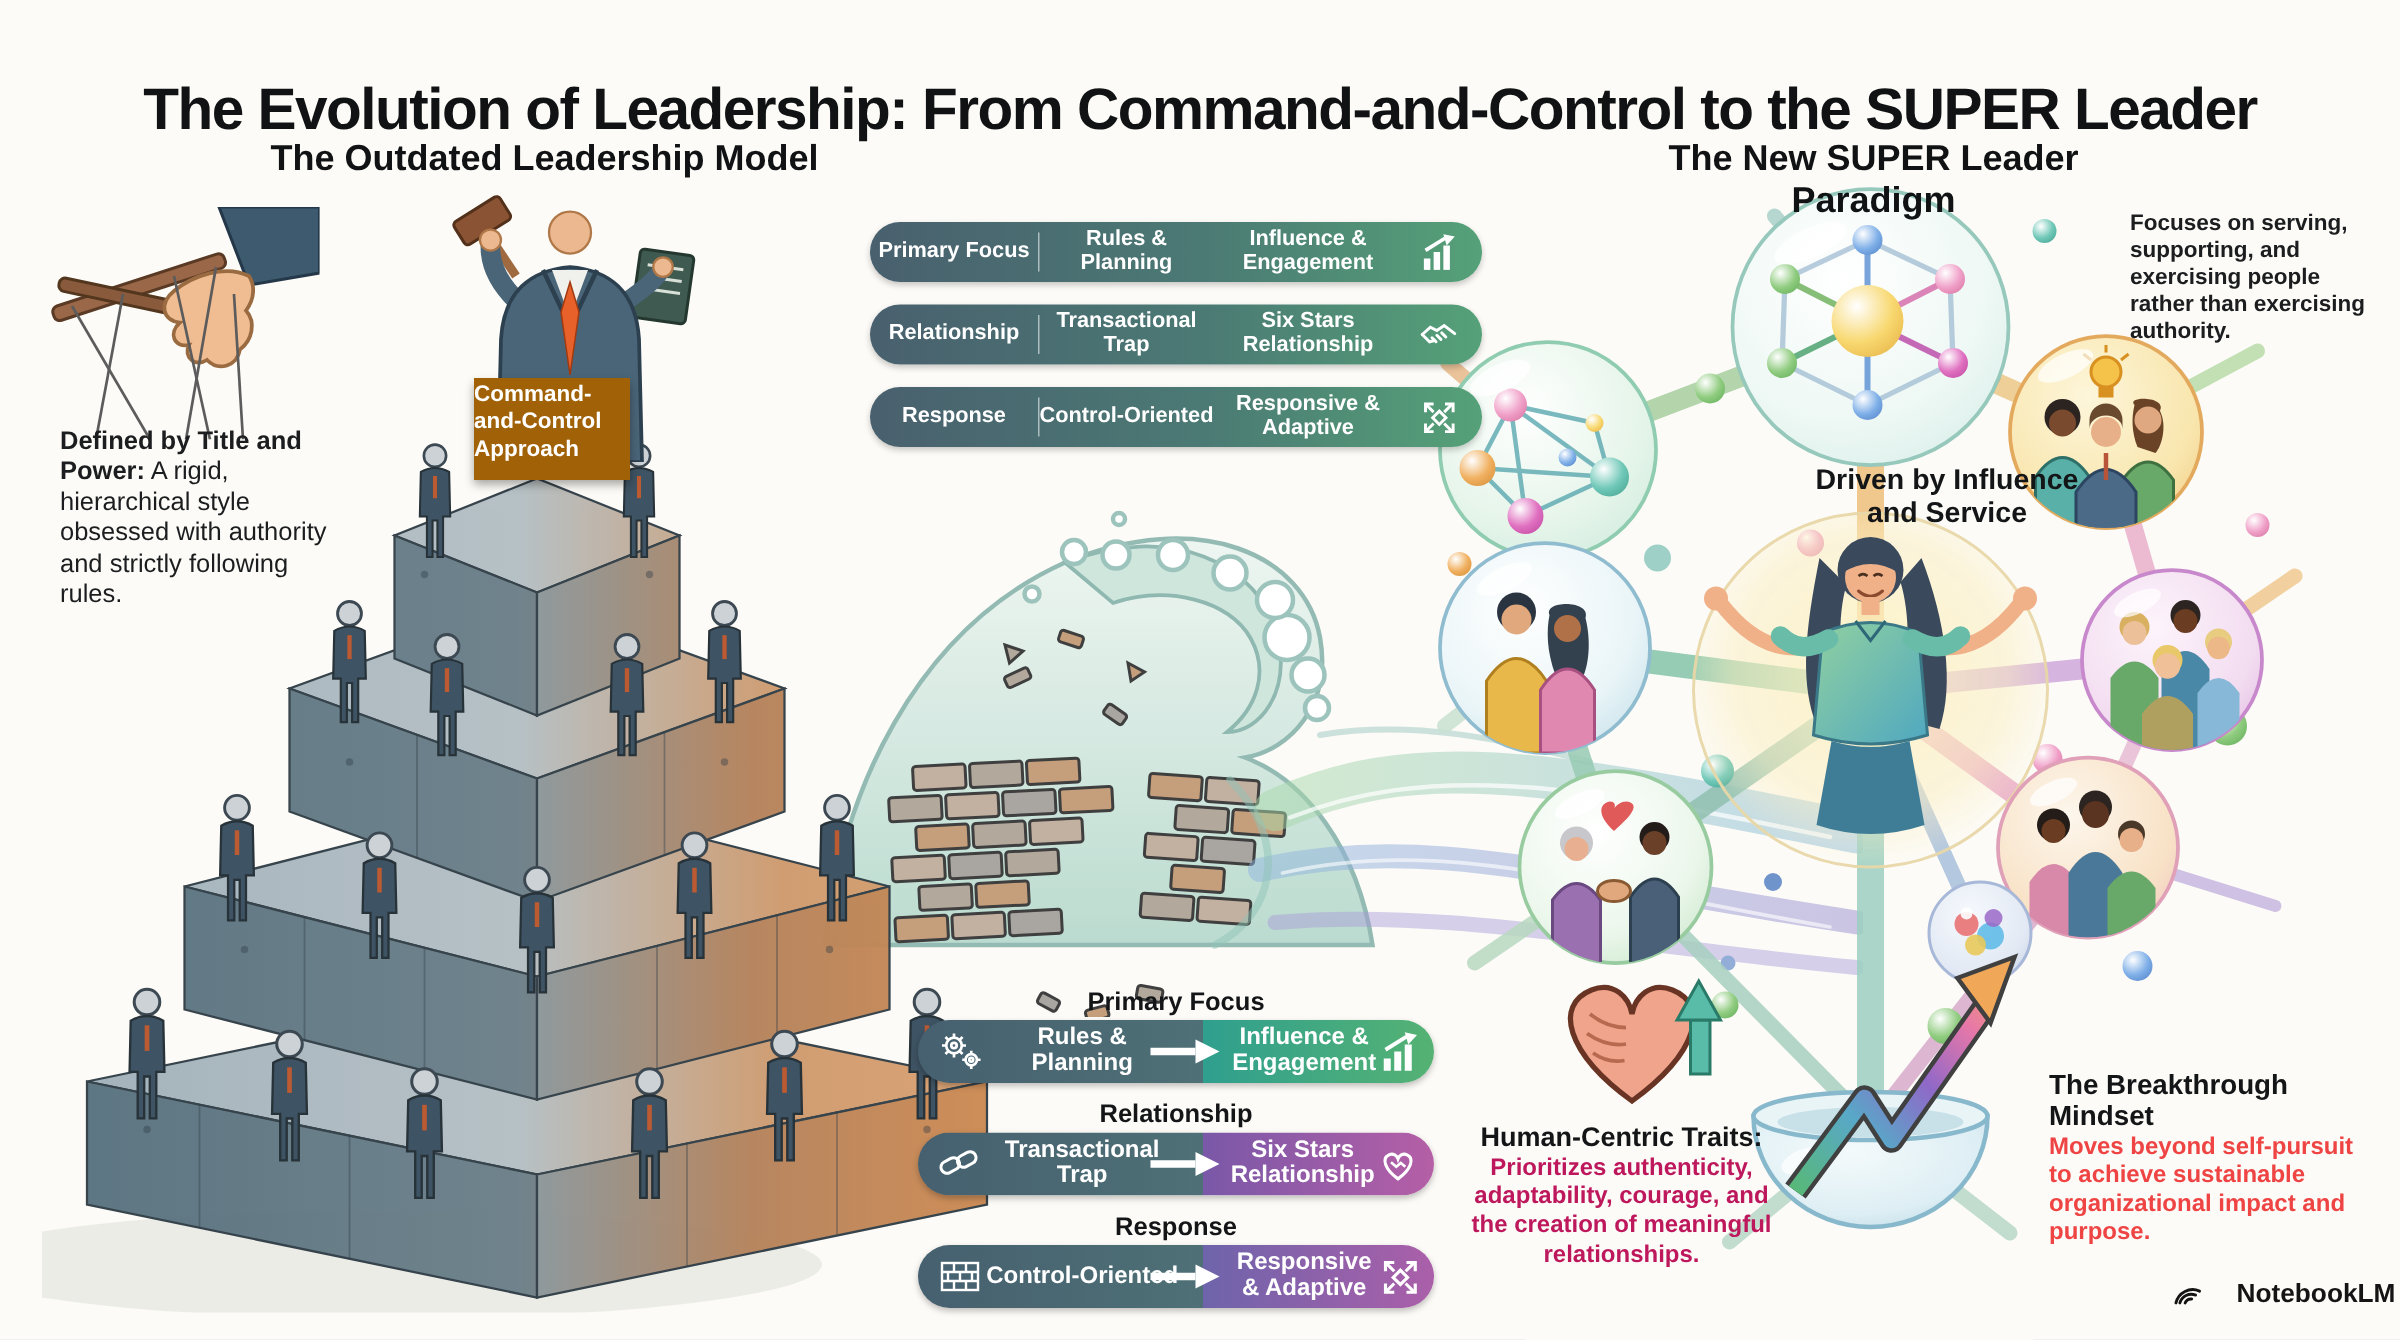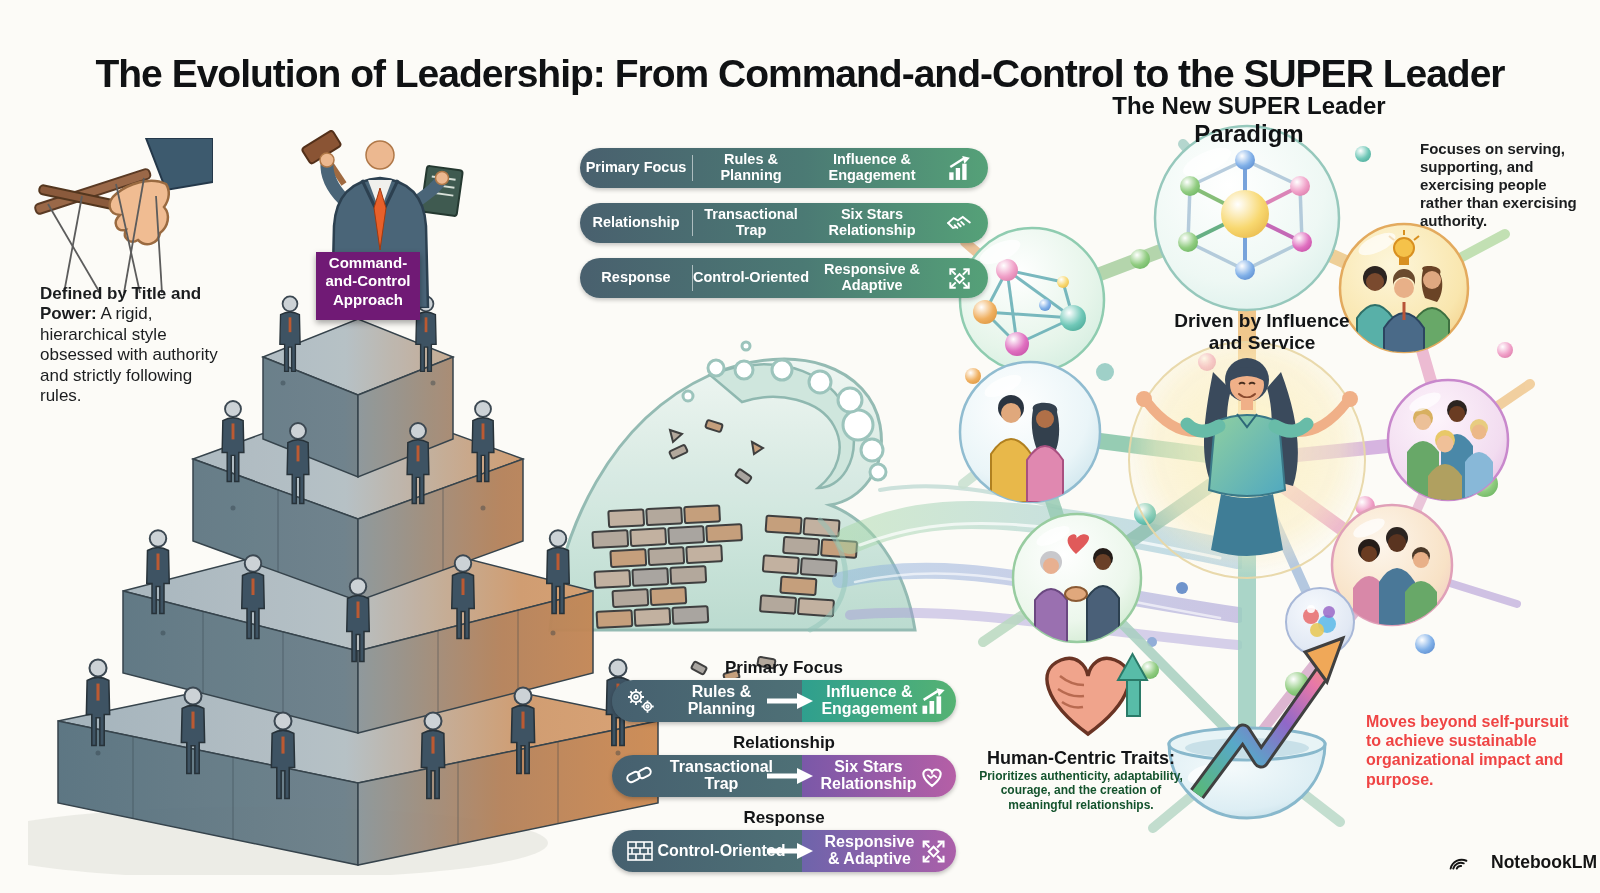--- a/index.html
+++ b/index.html
@@ -5,22 +5,22 @@
   html,body{margin:0;padding:0;background:#e8e8e8;}
   .canvas{position:relative;width:1600px;height:893px;background:#fcfbf7;overflow:hidden;
           font-family:"Liberation Sans",sans-serif;color:#16181a;}
   .abs{position:absolute;}
   .title{left:30px;top:16px;width:1540px;text-align:center;font-size:39px;font-weight:800;
          letter-spacing:-1px;color:#101214;z-index:3;margin-top:36px;}
   .subtitle{font-size:24px;font-weight:800;text-align:center;color:#101214;z-index:3;}
   .blk{font-size:17px;line-height:1.2;color:#1b1d1f;z-index:3;}
   .blk .lead{font-weight:800;}
   .blk .body{font-weight:400;}
-  .cmd-box{left:316px;top:252px;width:104px;height:66px;background:#701a75;color:#fff;
-           font-weight:700;font-size:15px;line-height:1.22;text-align:center;white-space:pre-line;
+  .cmd-box{left:316px;top:252px;width:104px;height:66px;background:#a16207;color:#fff;
+           font-weight:700;font-size:15px;line-height:1.22;text-align:left;white-space:pre-line;
            padding-top:2px;box-shadow:0 3px 6px rgba(0,0,0,.35);z-index:4;}
   
   .cmp-table{left:580px;top:148px;width:408px;z-index:3;}
   .cmp-row{display:grid;grid-template-columns:112px 1px 116px 126px 48px;align-items:center;
            height:40px;border-radius:20px;margin-bottom:15px;color:#fff;font-weight:700;
            font-size:14.5px;line-height:1.08;text-align:center;
            background:linear-gradient(90deg,#49606e 0%,#4b7a74 55%,#55a178 100%);
            box-shadow:0 2px 4px rgba(0,0,0,.22);}
   .cmp-div{width:1px;height:26px;background:rgba(255,255,255,.55);}
   .cmp-icon{display:flex;justify-content:center;}
@@ -42,20 +42,21 @@
   .wm{left:1448px;top:852px;display:flex;align-items:center;gap:22px;font-size:17.5px;
       font-weight:600;color:#141414;z-index:4;}
   svg{display:block;}
 </style>
 </head>
 <body>
 
 <div class="canvas">
 
   <div class="abs title">The Evolution of Leadership: From Command-and-Control to the SUPER Leader</div>
+  <div class="abs subtitle" style="left:178px;top:92px;width:370px;">The Outdated Leadership Model</div>
   <div class="abs subtitle" style="left:1055px;top:92px;width:388px;">The New SUPER Leader Paradigm</div>
 
   <svg class="abs" style="left:28px;top:138px;z-index:1;" width="185" height="155" viewBox="0 0 185 155">
     <polygon points="118,0 185,0 185,44 138,52" fill="#3d5a6e" stroke="#24384a" stroke-width="2"></polygon>
     <g transform="translate(60,55) rotate(-18)">
       <rect x="-55" y="-5" width="120" height="10" rx="4" fill="#9a6848" stroke="#5a3a24" stroke-width="2"></rect>
       </g>
     <g transform="translate(70,64) rotate(12)">
       <rect x="-60" y="-5" width="115" height="9" rx="4" fill="#8a5a3c" stroke="#53361e" stroke-width="2"></rect>
       </g>
@@ -751,41 +752,42 @@
       <ellipse cx="302" cy="622" rx="78" ry="16" fill="#e8f4f6" stroke="#88b8cc" stroke-width="3"></ellipse>
       <ellipse cx="302" cy="626" rx="62" ry="10" fill="#c8e0e8"></ellipse>
       <ellipse cx="258" cy="652" rx="16" ry="8" fill="#fff" opacity=".7" transform="rotate(-20 258 652)"></ellipse>
       <path d="M252,672 L298,610 L316,638 L378,550" stroke="#404040" stroke-width="17" fill="none" stroke-linejoin="round"></path>
       <path d="M252,672 L298,610 L316,638 L378,550" stroke="url(#rnb)" stroke-width="11" fill="none" stroke-linejoin="round"></path>
       <polygon points="398,516 360,530 382,560" fill="#f0a858" stroke="#404040" stroke-width="3"></polygon>
     </g>
   </svg>
 
   <div class="abs blk" style="left:1420px;top:140px;width:172px;font-size:15px;font-weight:600;line-height:1.2;">Focuses on serving, supporting, and exercising people rather than exercising authority.</div>
-  <div class="abs" style="left:1172px;top:310px;width:180px;text-align:center;font-size:19px;font-weight:800;line-height:1.18;color:#131517;z-index:3;">Driven by Influence and Service</div>
+  <div class="abs" style="left:1208px;top:310px;width:180px;text-align:center;font-size:19px;font-weight:800;line-height:1.18;color:#131517;z-index:3;">Driven by Influence and Service</div>
 
   <svg class="abs" style="left:1000px;top:634px;z-index:2;" width="180" height="112" viewBox="0 0 180 112">
     <path d="M88,100 C44,68 36,36 61,26 C76,20 86,31 88,42 C90,31 100,20 115,26 C140,36 132,68 88,100 Z" fill="#f0a48c" stroke="#6a3424" stroke-width="3.5"></path>
     <g stroke="#b86a50" stroke-width="2.5" fill="none">
       <path d="M60,42 q11,9 24,9"></path>
         <path d="M58,55 q13,9 26,7"></path>
         <path d="M62,68 q10,7 21,5"></path>
     </g>
     <g>
       <rect x="127" y="46" width="13" height="36" fill="#58bca8" stroke="#2a7a68" stroke-width="2"></rect>
       <polygon points="118,46 147,46 132.5,20" fill="#58bca8" stroke="#2a7a68" stroke-width="2"></polygon>
     </g>
   </svg>
 
   <div class="abs" style="left:972px;top:748px;width:218px;text-align:center;z-index:3;">
     <div style="font-size:18px;font-weight:800;color:#131517;">Human-Centric Traits:</div>
-    <div style="font-size:12px;font-weight:600;line-height:1.2;color:#14532d;">Prioritizes authenticity, adaptability, courage, and the creation of meaningful relationships.</div>
+    <div style="font-size:16px;font-weight:600;line-height:1.2;color:#be185d;">Prioritizes authenticity, adaptability, courage, and the creation of meaningful relationships.</div>
   </div>
 
   <div class="abs" style="left:1366px;top:712px;width:205px;z-index:3;">
+    <div style="font-size:18.5px;font-weight:800;line-height:1.15;color:#131517;">The Breakthrough Mindset</div>
     <div style="font-size:16px;font-weight:600;line-height:1.2;color:#ef4444;">Moves beyond self-pursuit to achieve sustainable organizational impact and purpose.</div>
   </div>
 
   <div class="abs wm">
     <span>
       <svg width="21" height="21" viewBox="0 0 24 24" fill="none" stroke="#141414" stroke-width="2.2" stroke-linecap="round">
         <path d="M3,19 A13,13 0 0 1 21,10"></path>
           <path d="M6,19 A9,9 0 0 1 18,13"></path>
           <path d="M10,19 A5,5 0 0 1 15,16"></path>
       </svg>

